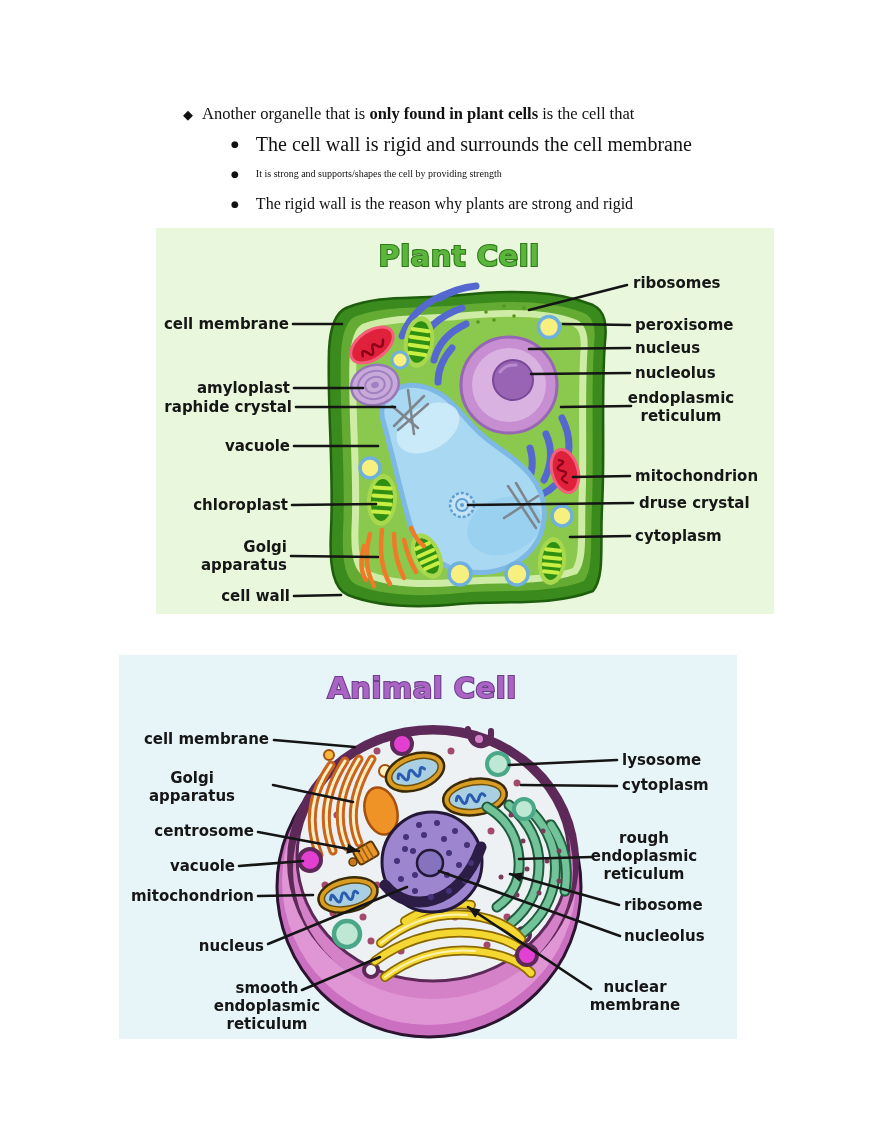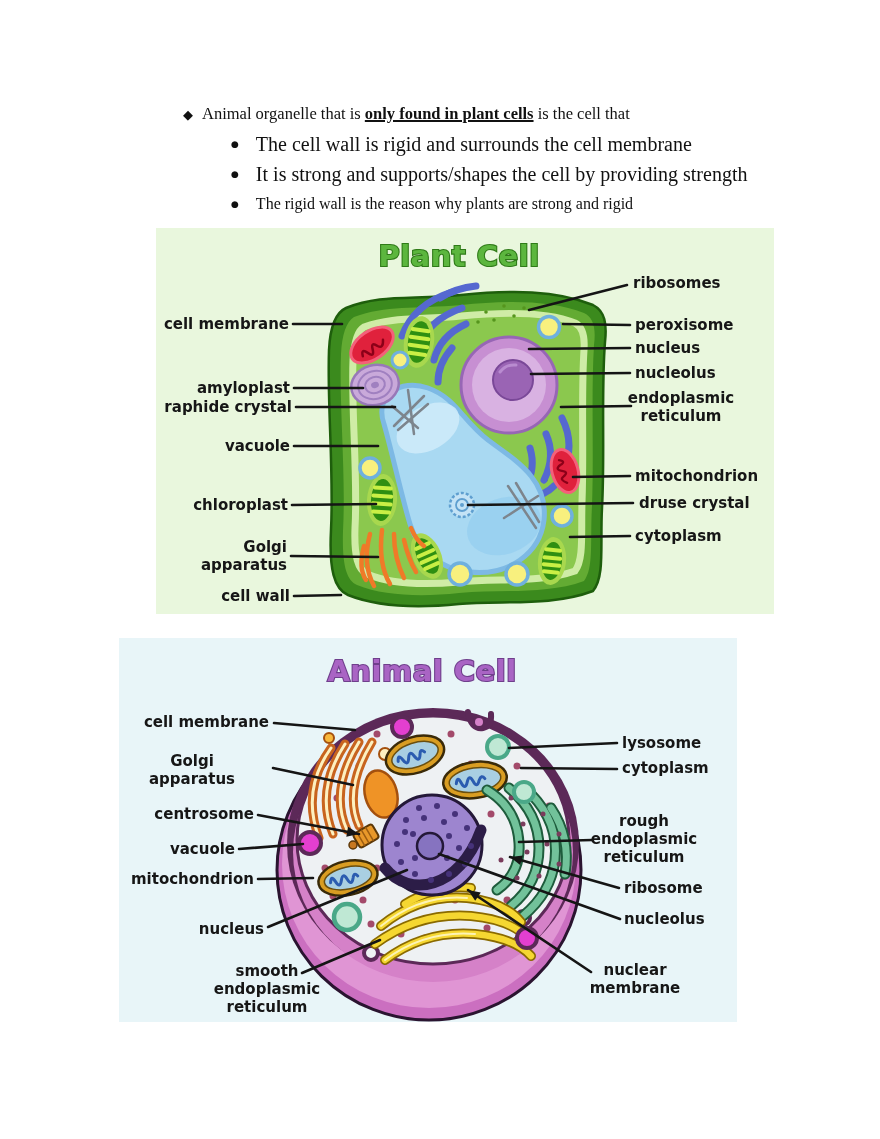--- a/index.html
+++ b/index.html
@@ -3,45 +3,45 @@
 <meta charset="utf-8">
 <style>
   html,body{margin:0;padding:0;background:#fff;}
   #page{position:relative;width:880px;height:1139px;background:#ffffff;overflow:hidden;
         font-family:"Liberation Serif", serif;color:#111;}
   .note-row{position:absolute;display:flex;align-items:flex-start;}
   .note-marker{flex:0 0 auto;}
   .diamond{font-size:13px;margin-top:3px;margin-right:9px;font-family:"DejaVu Sans",sans-serif;}
   .dot{font-size:9px;margin-top:5px;margin-right:17px;font-family:"DejaVu Sans",sans-serif;}
   .note-text{font-size:16.5px;line-height:20px;white-space:nowrap;}
-  .emph{font-weight:bold;text-decoration:underline;text-decoration-thickness:1.5px;}
+  .emph{font-weight:bold;text-decoration-thickness:1.5px;}
   .figure{position:absolute;left:119px;width:618px;}
   #plant-figure{top:228px;height:386px;padding-left:37px;}
-  #animal-figure{top:638px;height:384px;}
+  #animal-figure{top:655px;height:384px;}
   svg{display:block;}
   .diagram-label{font:700 15px "DejaVu Sans",sans-serif;fill:#161616;dominant-baseline:central;}
   .diagram-title{font:700 29px "DejaVu Sans",sans-serif;paint-order:stroke;stroke-width:2.2px;
                  dominant-baseline:central;text-anchor:middle;letter-spacing:0.5px;}
 </style>
 </head>
 <body>
 
 <div id="page">
 
   <div class="note-row" style="left:183px;top:104px;">
     <span class="note-marker diamond">◆</span>
-    <span class="note-text"><span>Animal organelle that is </span><span class="emph">only found in plant cells</span><span> is the cell that</span></span>
+    <span class="note-text"><span>Another organelle that is </span><span class="emph">only found in plant cells</span><span> is the cell that</span></span>
   </div>
   <div class="note-row" style="left:231px;top:134px;">
     <span class="note-marker dot">●</span>
     <span class="note-text" style="font-size:20px">The cell wall is rigid and surrounds the cell membrane</span>
   </div>
   <div class="note-row" style="left:231px;top:164px;">
     <span class="note-marker dot">●</span>
-    <span class="note-text" style="font-size:20px">It is strong and supports/shapes the cell by providing strength</span>
+    <span class="note-text" style="font-size:10px">It is strong and supports/shapes the cell by providing strength</span>
   </div>
   <div class="note-row" style="left:231px;top:194px;">
     <span class="note-marker dot">●</span>
     <span class="note-text" style="font-size:16px">The rigid wall is the reason why plants are strong and rigid</span>
   </div>
 
   <div class="figure" id="plant-figure">
     <svg id="plant-svg" viewBox="0 0 618 386" width="618" height="386">
       <rect x="0" y="0" width="618" height="386" fill="#e9f7dd"></rect>
       <g>

